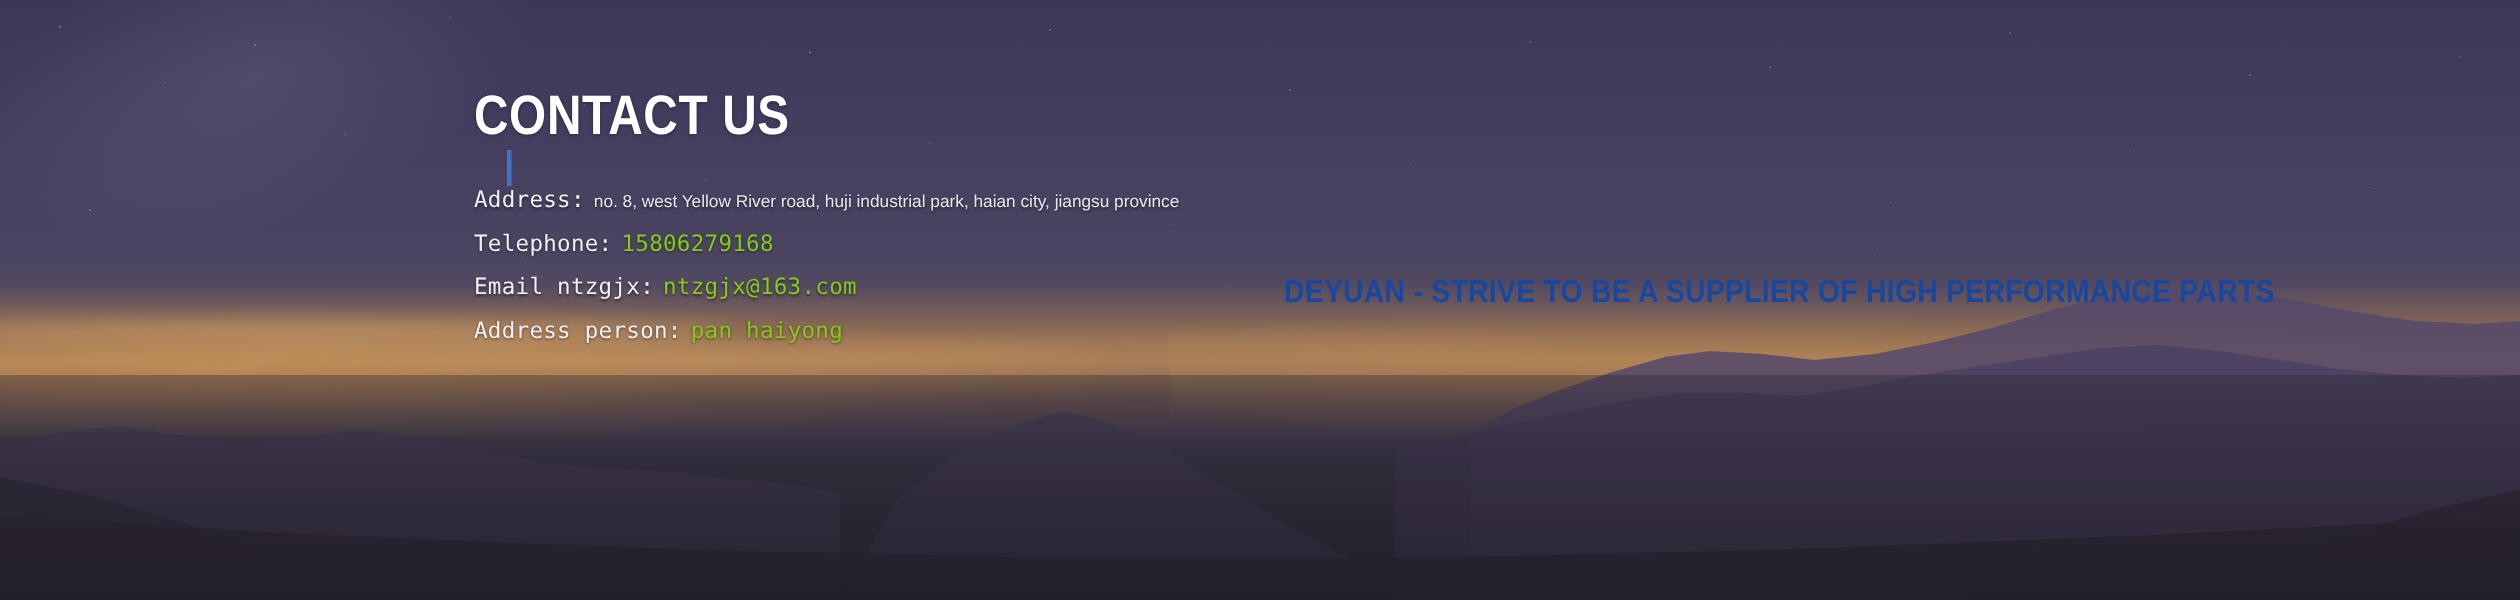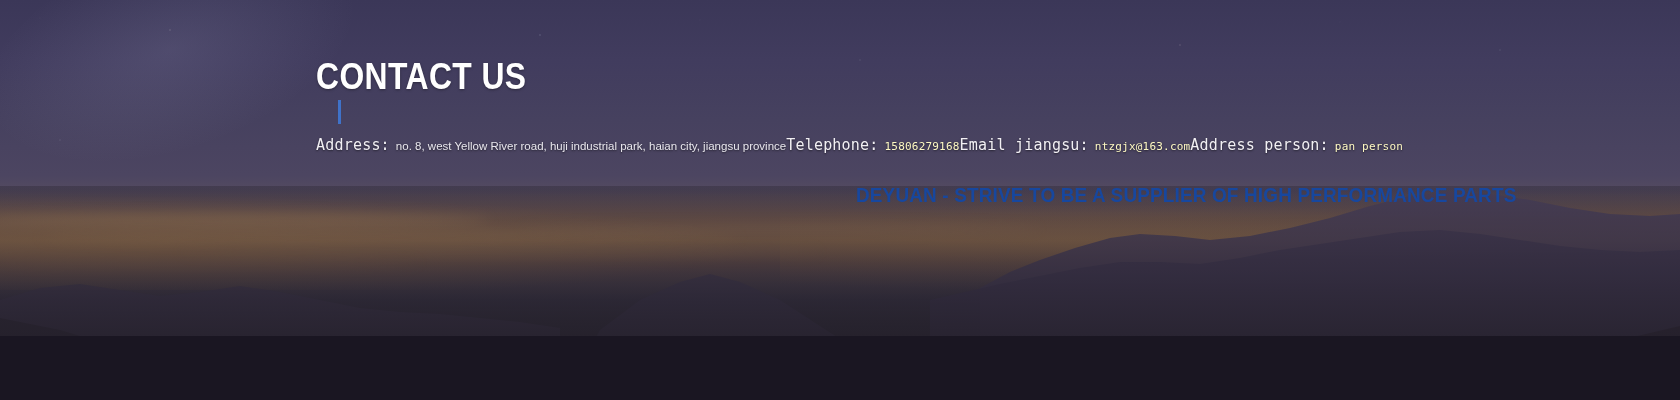--- a/index.html
+++ b/index.html
@@ -3,21 +3,21 @@
 <meta charset="utf-8">
 <style>
   html, body {
     margin: 0;
     padding: 0;
     background: #1a1622;
   }
   #page {
     position: relative;
     width: 1680px;
-    height: 336px;
+    height: 400px;
     overflow: hidden;
     font-family: "Liberation Sans", sans-serif;
   }
 
   
   .bg-sky {
     position: absolute;
     inset: 0;
     background:
       linear-gradient(to bottom,
@@ -148,41 +148,41 @@
     left: 338px;
     top: 100px;
     width: 3px;
     height: 24px;
     background: #3f72c9;
   }
 
   .contact-list {
     position: absolute;
     left: 316px;
-    top: 136px;
+    top: 124px;
     display: flex;
-    flex-direction: row;
+    flex-direction: column;
   }
   .contact-row {
     display: flex;
     align-items: baseline;
     height: 29px;
     white-space: nowrap;
   }
   .contact-label {
     color: #f2f0f4;
     font-family: "DejaVu Sans Mono", "Liberation Mono", monospace;
     font-size: 15px;
     letter-spacing: 0.2px;
     text-shadow: 0 1px 2px rgba(0,0,0,.5);
   }
   .contact-value {
-    color: #fef9c3;
+    color: #84cc16;
     font-family: "DejaVu Sans Mono", "Liberation Mono", monospace;
-    font-size: 11px;
+    font-size: 15px;
     letter-spacing: 0.2px;
     margin-left: 6px;
     text-shadow: 0 1px 2px rgba(0,0,0,.5);
   }
   
   .contact-row.address .contact-value {
     font-family: "Liberation Sans", sans-serif;
     font-size: 11.5px;
     letter-spacing: 0;
     color: #e9e7ee;
@@ -259,28 +259,28 @@
         <span class="contact-value">no. 8, west Yellow River road, huji industrial park, haian city, jiangsu province</span>
       </div>
 
       <div class="contact-row">
         <span class="contact-label">Telephone:</span>
         <span class="contact-value">15806279168</span>
       </div>
 
 
       <div class="contact-row">
-        <span class="contact-label">Email jiangsu:</span>
+        <span class="contact-label">Email ntzgjx:</span>
         <span class="contact-value">ntzgjx@163.com</span>
       </div>
 
 
       <div class="contact-row">
         <span class="contact-label">Address person:</span>
-        <span class="contact-value">pan person</span>
+        <span class="contact-value">pan haiyong</span>
       </div>
 
     </div>
 
     <div class="tagline">DEYUAN - STRIVE TO BE A SUPPLIER OF HIGH PERFORMANCE PARTS</div>
 
   </div>
 </div>
 
 </body></html>

